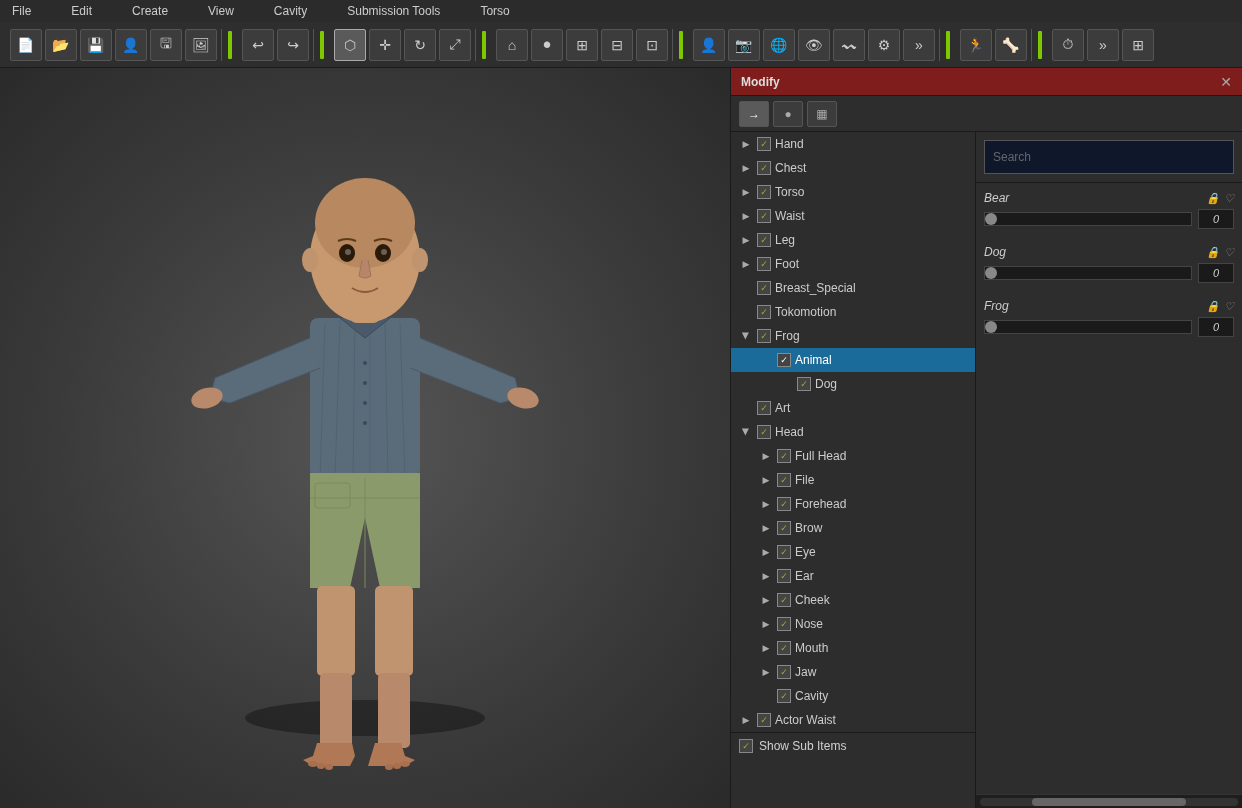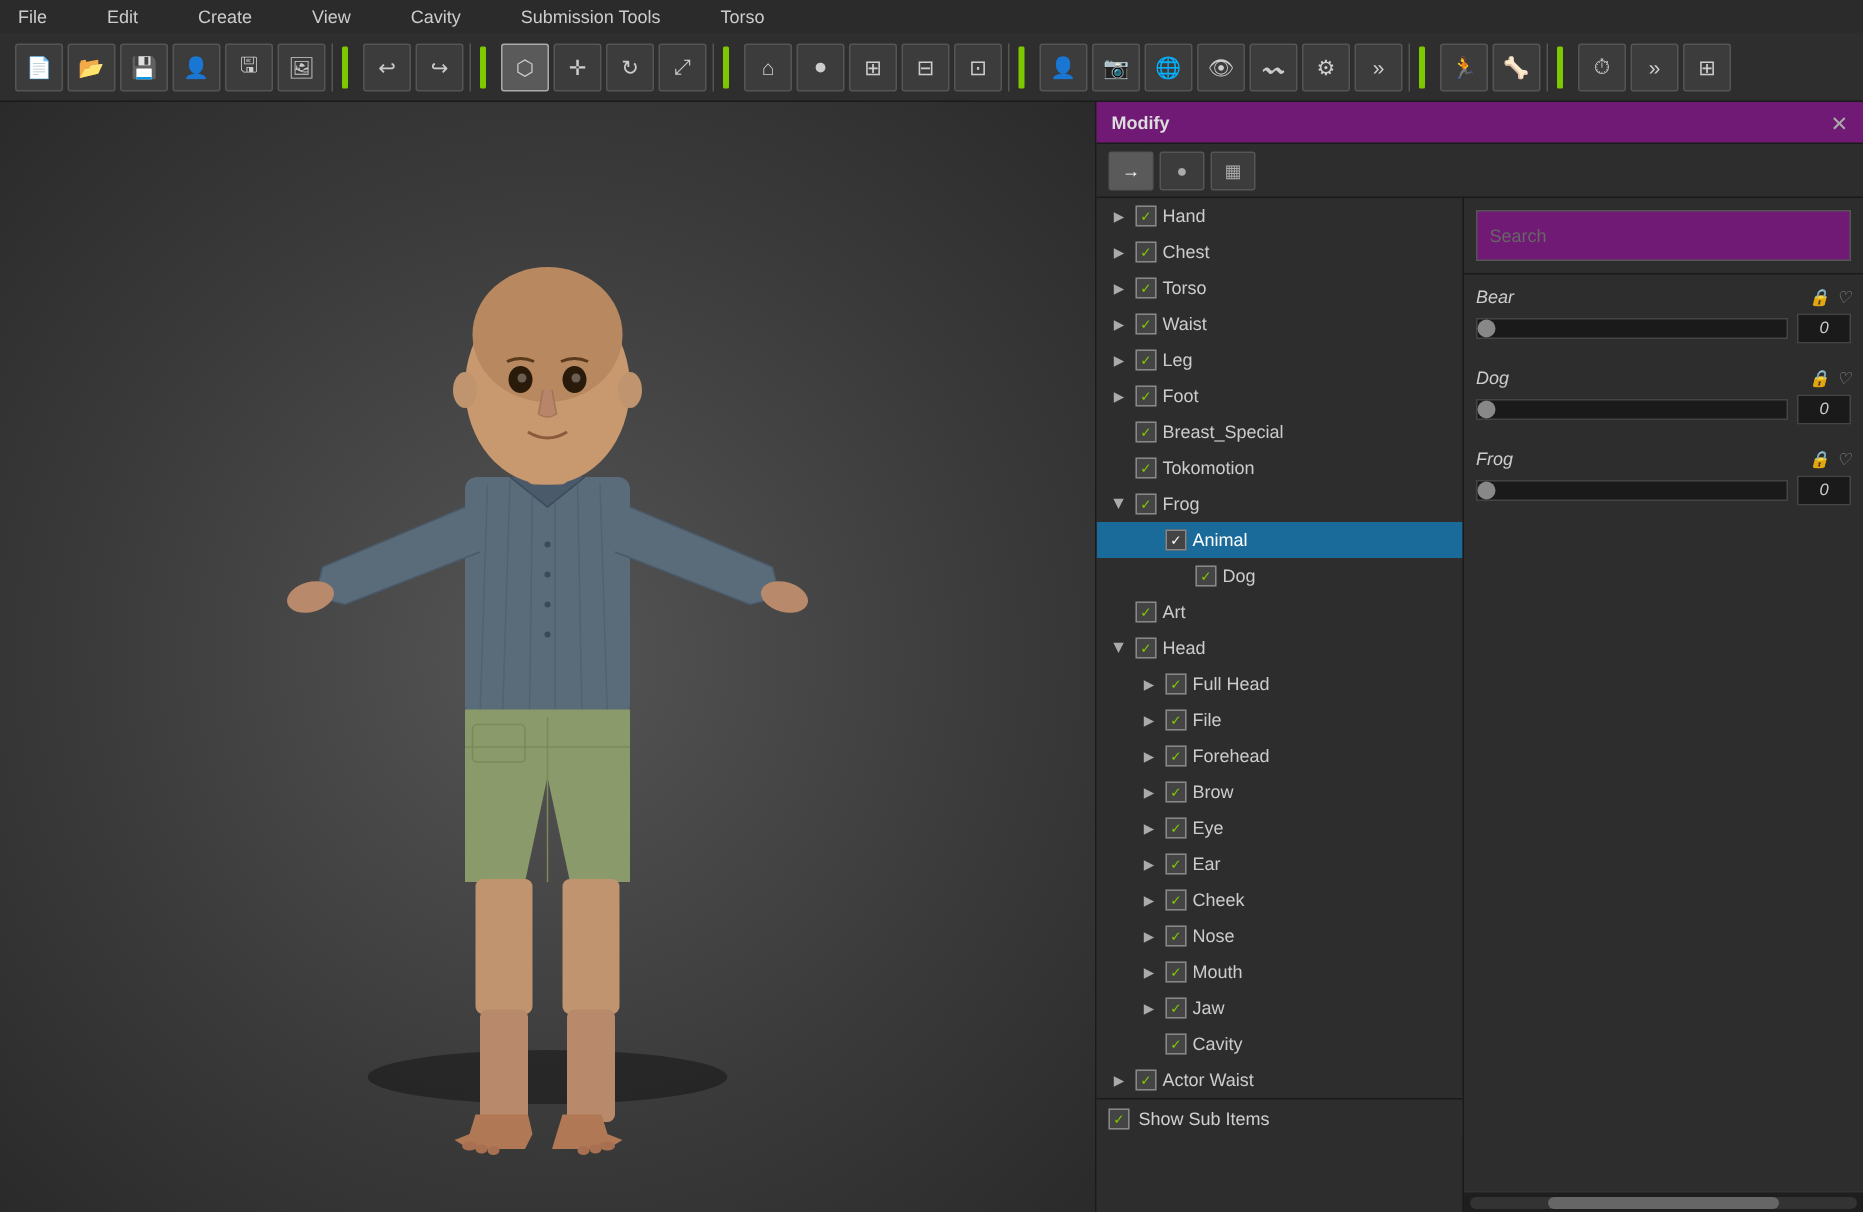--- a/index.html
+++ b/index.html
@@ -100,21 +100,21 @@
       width: 512px;
       background: #2d2d2d;
       display: flex;
       flex-direction: column;
       border-left: 1px solid #1a1a1a;
     }
 
     
     #modify-header {
       height: 28px;
-      background: #701a75;
+      background: #7f1d1d;
       display: flex;
       align-items: center;
       justify-content: space-between;
       padding: 0 10px;
       border-bottom: 1px solid #1a1a1a;
     }
     #modify-title {
       color: #ddd;
       font-size: 12px;
       font-weight: bold;
@@ -241,21 +241,21 @@
     }
 
     
     #search-container {
       padding: 8px;
       border-bottom: 1px solid #1a1a1a;
     }
     #search-input {
       width: 100%;
       height: 24px;
-      background: #701a75;
+      background: #0f172a;
       border: 1px solid #555;
       color: #ccc;
       padding: 16px 8px;
       font-size: 12px;
       outline: none;
     }
     #search-input::placeholder { color: #666; }
 
     
     #morphs-container {

